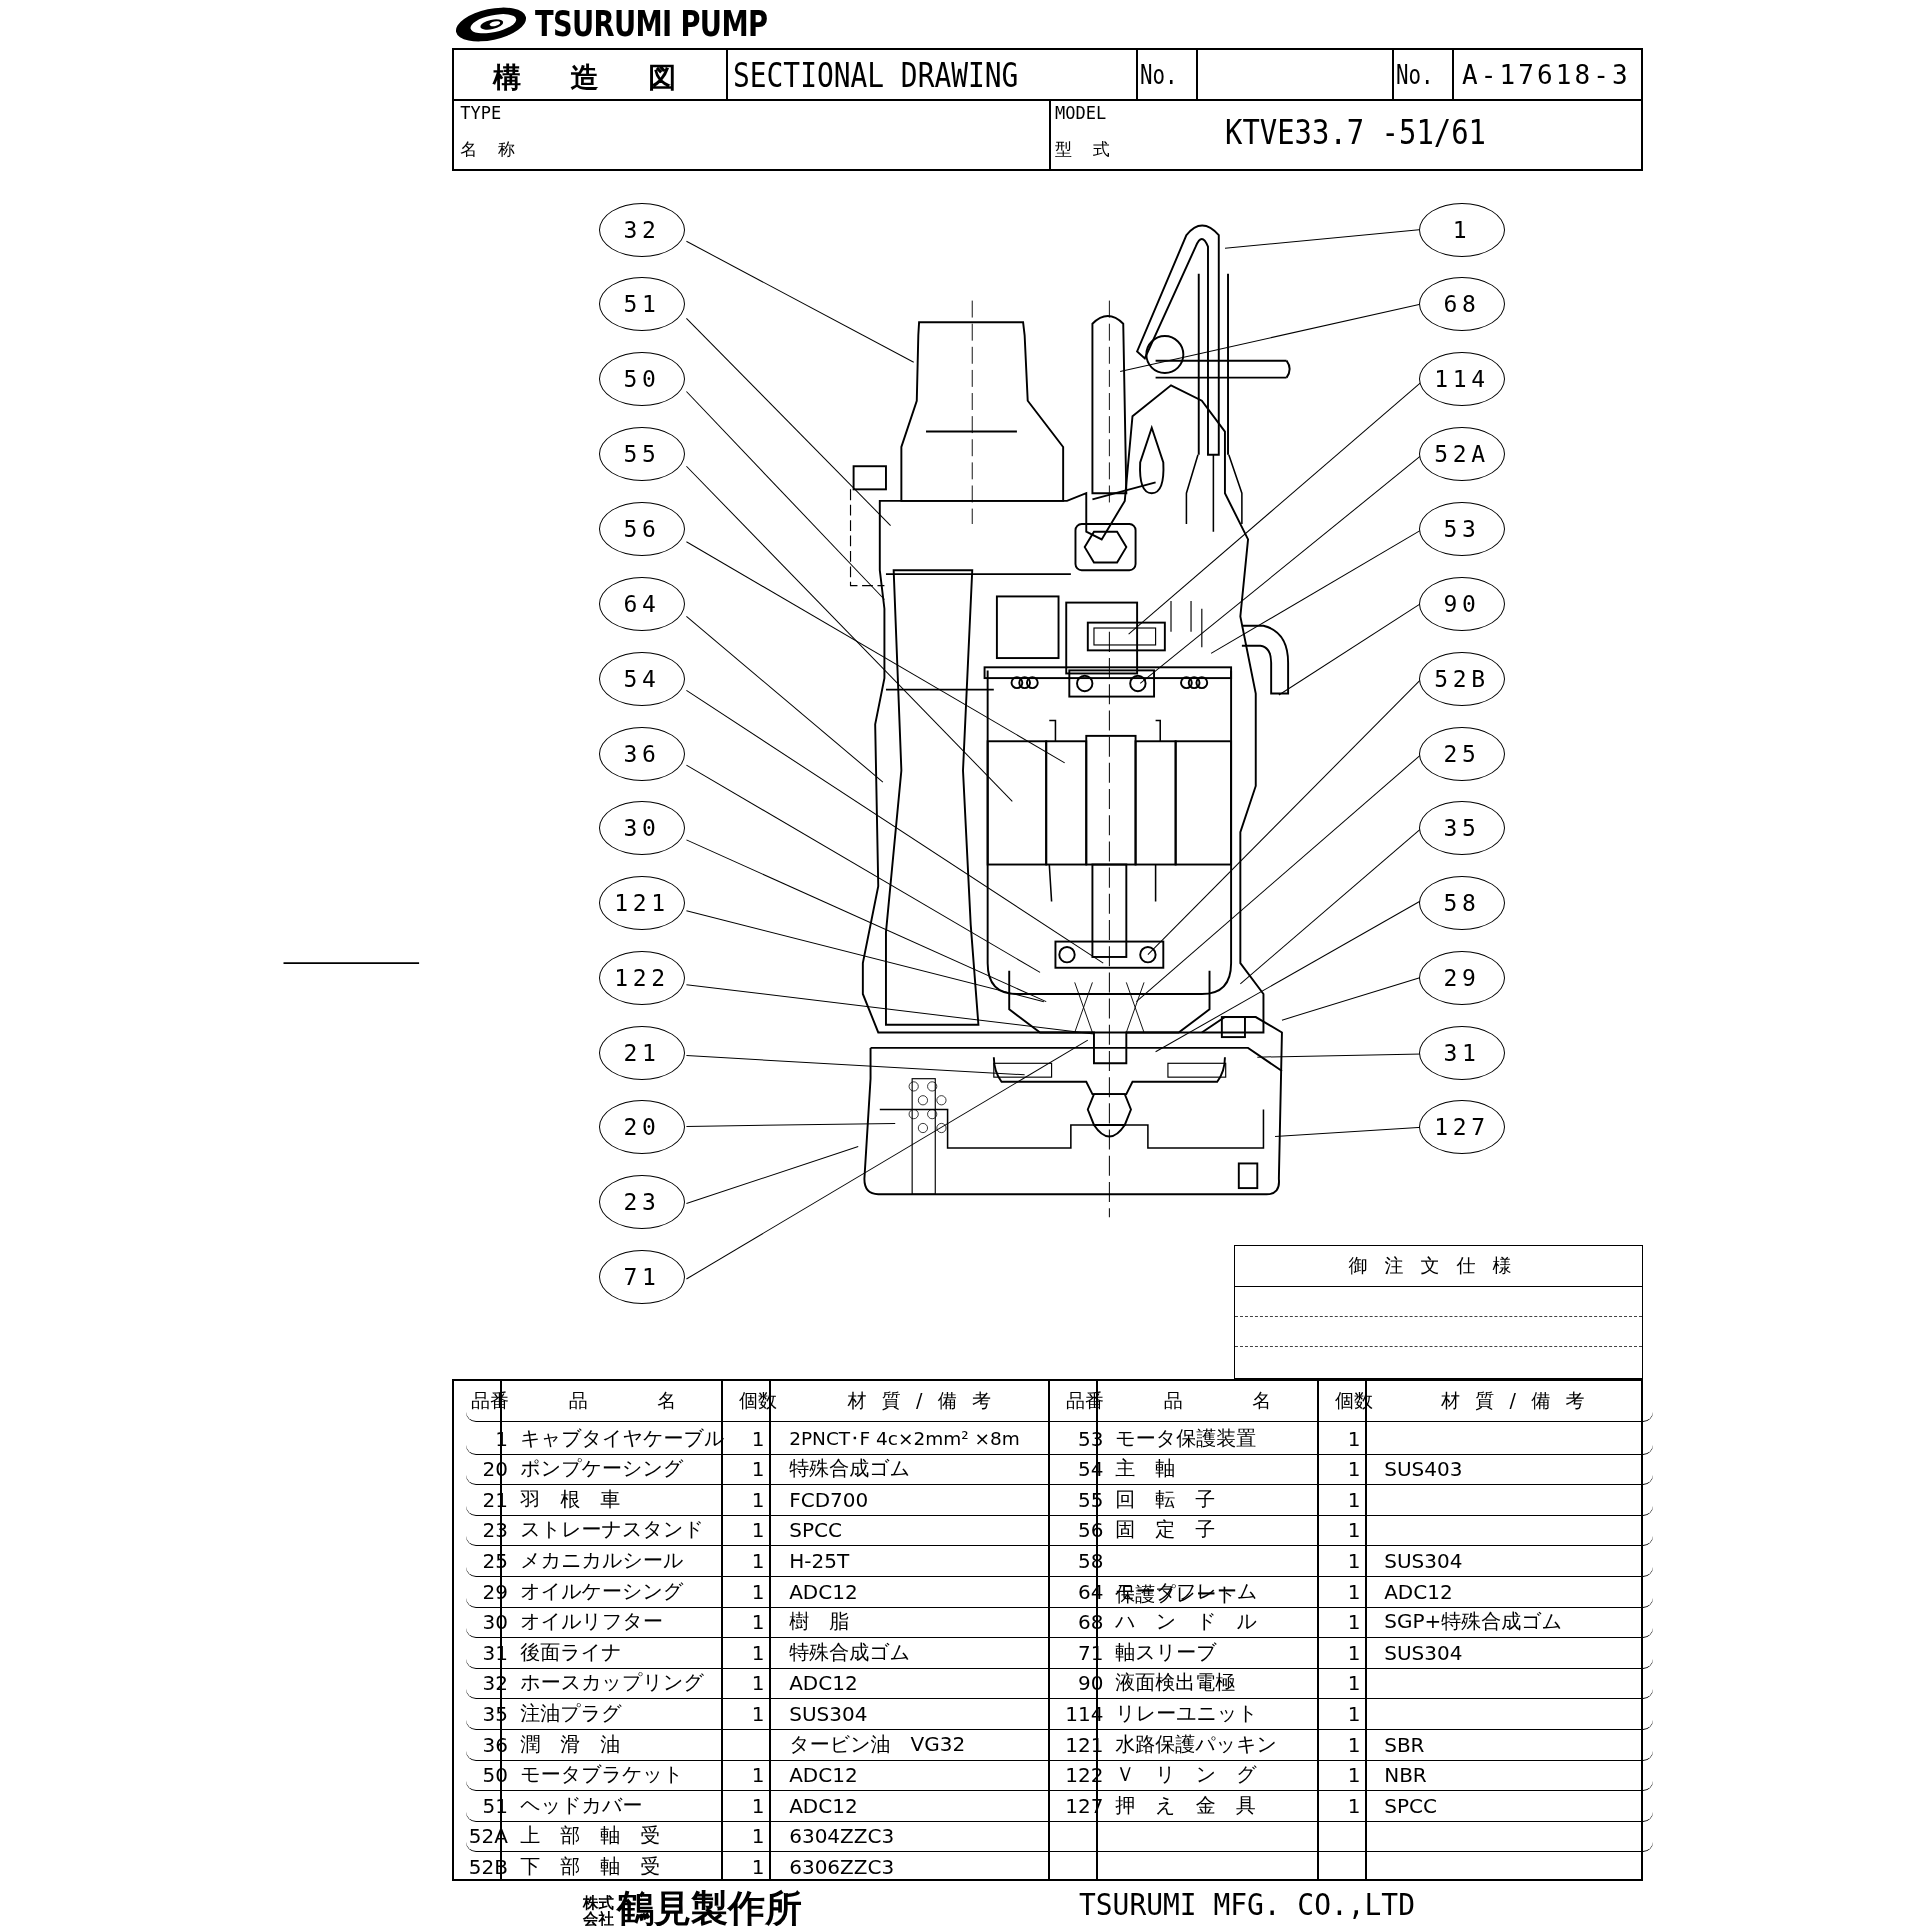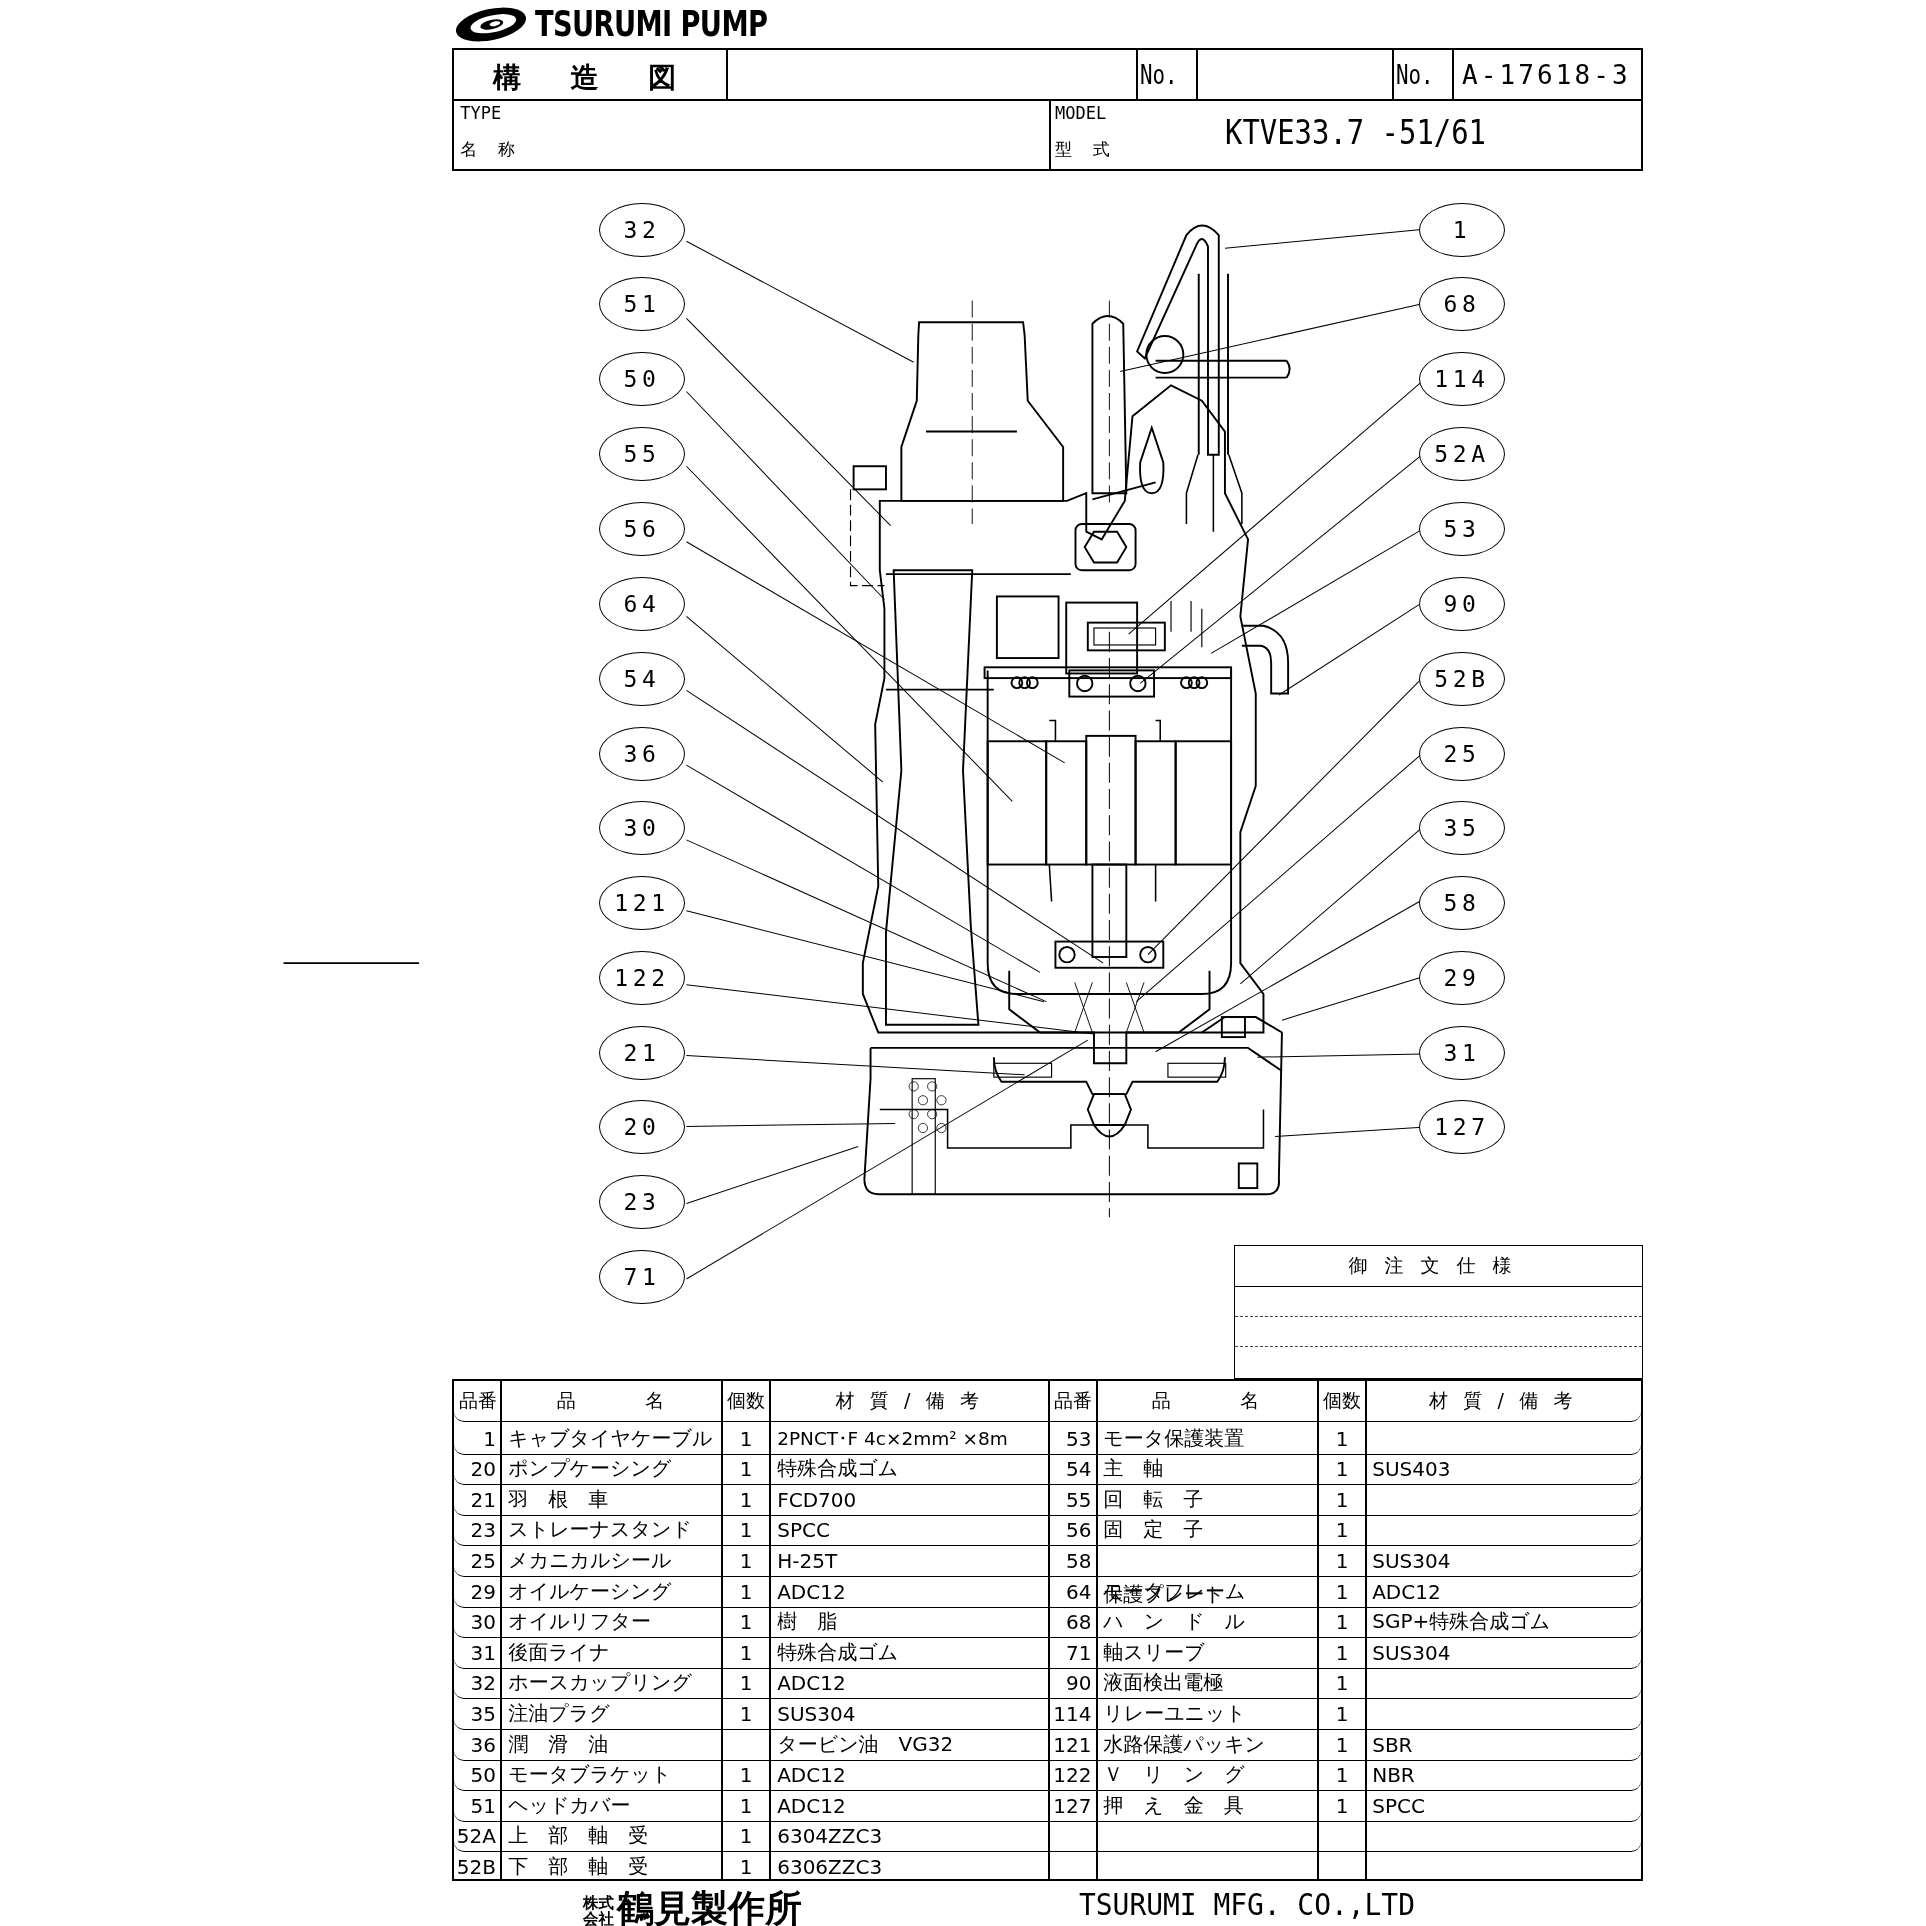--- a/index.html
+++ b/index.html
@@ -22,21 +22,21 @@
   .balloon{position:absolute;width:86px;height:54px;border:1.5px solid #000;border-radius:50%;
        box-sizing:border-box;display:flex;align-items:center;justify-content:center;
        font-size:23px;letter-spacing:4.6px;background:#fff;}
 
   .order{left:1234px;top:1245px;width:409px;height:134px;border:1.9px solid #000;box-sizing:border-box;}
   .order .ttl{position:absolute;left:0;top:0;width:100%;height:40px;border-bottom:1.5px solid #000;
        display:flex;align-items:center;justify-content:center;font-size:19px;letter-spacing:17px;}
   .dash{position:absolute;left:0;width:100%;border-top:1.5px dashed #444;}
 
   .pt{left:452px;top:1379px;width:1191px;height:502px;border:2.3px solid #000;box-sizing:border-box;}
-  .prow{position:absolute;left:0;width:100%;height:31px;border-radius:10px;}
+  .prow{position:absolute;left:12px;width:100%;height:31px;border-radius:10px;}
   .pc{position:absolute;top:0;height:100%;display:flex;align-items:center;box-sizing:border-box;
        font-size:20px;white-space:nowrap;}
   .hdr{font-size:19px;}
   .c-no{justify-content:flex-end;padding-right:4.6px;}
   .c-qty{justify-content:center;}
   .c-name{padding-left:6.2px;}
   .c-mat{padding-left:6.2px;}
   .footer-jp{left:583px;top:1884px;font-family:"DejaVu Serif",serif;font-weight:bold;font-size:37px;}
   .footer-jp small{font-size:15.4px;display:inline-block;line-height:15.4px;vertical-align:middle;width:34px;}
   .footer-en{left:1079px;top:1886px;font-size:31px;transform:scaleX(0.9);transform-origin:left;}
@@ -57,20 +57,23 @@
 <div class="abs tb">
   <div class="hline" style="left:0;top:49px;width:100%;"></div>
   <div class="vline" style="left:272px;top:0;height:49px;"></div>
   <div class="vline" style="left:682px;top:0;height:49px;"></div>
   <div class="vline" style="left:742px;top:0;height:49px;"></div>
   <div class="vline" style="left:938px;top:0;height:49px;"></div>
   <div class="vline" style="left:998px;top:0;height:49px;"></div>
   <div class="vline" style="left:595px;top:49px;height:72px;"></div>
 
   <div class="cell jp" style="left:0;top:0;width:272px;height:56px;justify-content:center;font-size:28px;font-weight:bold;letter-spacing:10.8px;">構　造　図</div>
+  <div class="cell" style="left:279px;top:0;width:401px;height:49px;overflow:hidden;">
+    <span class="big">SECTIONAL DRAWING</span>
+  </div>
   <div class="cell mid" style="left:686px;top:0;width:54px;height:49px;transform:scaleX(0.8);transform-origin:left;">No.</div>
   <div class="cell mid" style="left:744px;top:0;width:193px;height:49px;"></div>
   <div class="cell mid" style="left:942px;top:0;width:54px;height:49px;transform:scaleX(0.8);transform-origin:left;">No.</div>
   <div class="cell mid" style="left:1008px;top:0;width:181px;height:49px;letter-spacing:3.1px;">A-17618-3</div>
 
   <div class="cell small" style="left:6.2px;top:51px;height:23px;">TYPE</div>
   <div class="cell small jp" style="left:6.2px;top:86px;height:26px;letter-spacing:7.7px;">名 称</div>
 
   <div class="cell small" style="left:601px;top:51px;height:23px;">MODEL</div>
   <div class="cell small jp" style="left:601px;top:86px;height:26px;letter-spacing:7.7px;">型 式</div>

